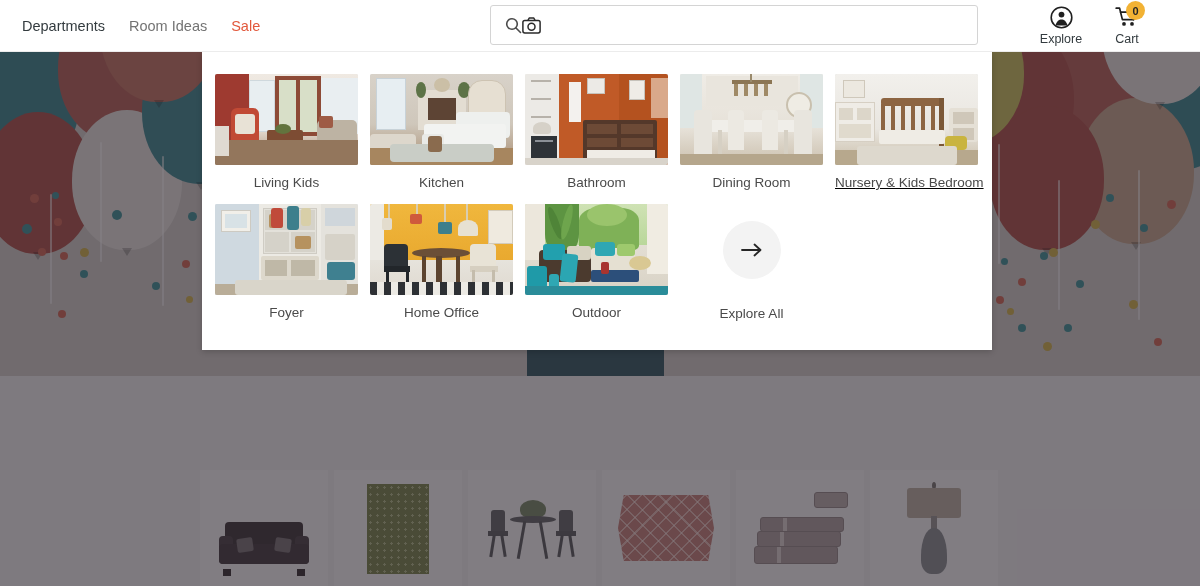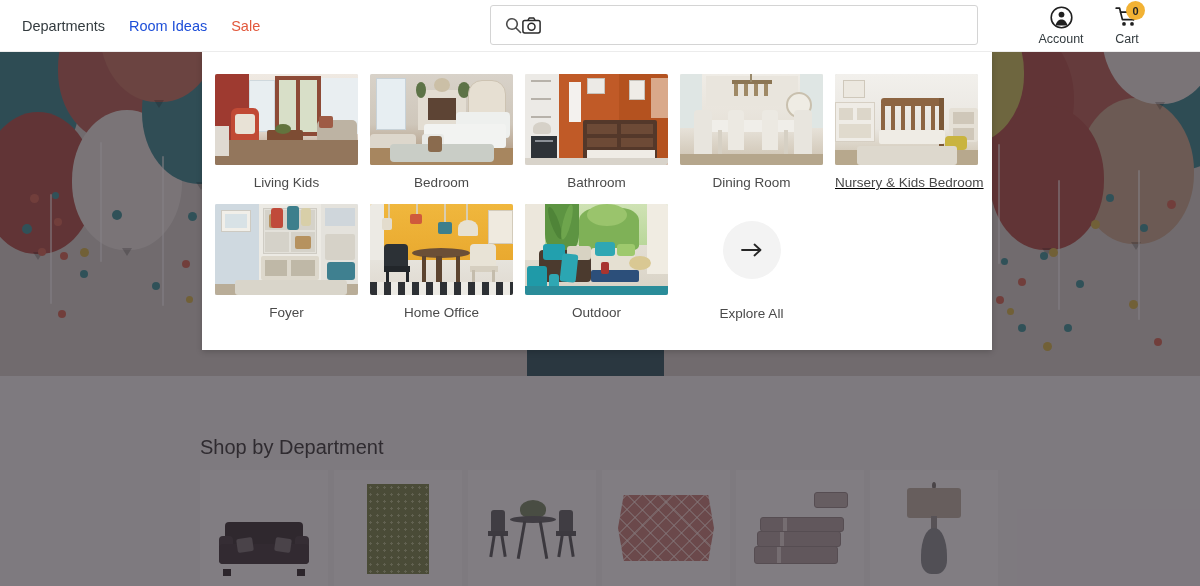--- a/index.html
+++ b/index.html
@@ -24,21 +24,21 @@
   .logo-mark { position: relative; width: 30px; height: 26px; margin-right: 3px; }
   .logo-text {
     font-family: "DejaVu Serif", serif;
     font-weight: bold; font-size: 30px; letter-spacing: -0.8px;
     color: #7b189f; line-height: 1;
   }
   .logo-reg { font-size: 9px; color: #7b189f; vertical-align: super; }
 
   .nav { display: flex; align-items: center; margin-left: 22px; gap: 24px; }
   .nav-item { font-size: 14.5px; color: #333b3f; cursor: pointer; white-space: nowrap; }
-  .nav-item.teal { color: #1d4ed8; }
+  .nav-item.teal { color: #737373; }
   .nav-item.sale { color: #e2583c; }
 
   .search-box {
     position: absolute; left: 490px; top: 5px;
     width: 488px; height: 40px;
     border: 1px solid #d4d4d4; border-radius: 3px;
     background: #fff;
     display: flex; align-items: center;
   }
   .search-icon { margin-left: 14px; flex: 0 0 auto; display:flex; }
@@ -263,21 +263,20 @@
     <div class="hero-btn"></div>
   </div>
 
   <div class="dots">
     <div class="dot active"></div>
     <div class="dot"></div>
     <div class="dot"></div>
   </div>
 
   <div class="lower">
-    <div class="section-title">Shop by Department</div>
     <div class="prod-row">
 
       <div class="prod-card">
         <div class="sofa">
           <div class="sofa-back"></div>
           <div class="sofa-arm-l"></div>
           <div class="sofa-arm-r"></div>
           <div class="sofa-seat"></div>
           <div class="sofa-cush" style="left:18px;"></div>
           <div class="sofa-cush" style="right:18px;transform:rotate(8deg);"></div>
@@ -379,21 +378,21 @@
           <div class="r" style="left:64px;top:4px;width:16px;height:14px;background:#cbbfa6;border-radius:50%;"></div>
           <div class="r" style="left:98px;top:6px;width:38px;height:36px;background:#e6dfd2;border-radius:14px 14px 0 0;border:1px solid #cdc3b2;"></div>
           <div class="r" style="left:86px;top:38px;width:54px;height:26px;background:#eef0ee;border-radius:4px;"></div>
           <div class="r" style="left:54px;top:50px;width:82px;height:24px;background:#f2f3f1;border-radius:3px;"></div>
           <div class="r" style="left:52px;top:60px;width:22px;height:16px;background:#e9eae7;border-radius:3px;"></div>
           <div class="r" style="left:0;top:60px;width:46px;height:22px;background:#ddd7cc;border-radius:4px;"></div>
           <div class="r" style="left:0;top:74px;width:143px;height:17px;background:#a7865f;"></div>
           <div class="r" style="left:20px;top:70px;width:104px;height:18px;background:#c9cdc6;border-radius:4px;"></div>
           <div class="r" style="left:58px;top:62px;width:14px;height:16px;background:#8a6b4e;border-radius:3px;"></div>
         </div>
-        <div class="dd-label">Bedroom</div>
+        <div class="dd-label">Kitchen</div>
       </div>
 
       <div class="dd-cell">
         <div class="dd-thumb">
           <div class="sc" style="background:#f0efec;"></div>
           <div class="r" style="left:34px;top:0;width:60px;height:91px;background:#c05a27;"></div>
           <div class="r" style="left:94px;top:0;width:49px;height:91px;background:#b4521f;"></div>
           <div class="r" style="left:44px;top:8px;width:12px;height:40px;background:#f3f1ee;"></div>
           <div class="r" style="left:62px;top:4px;width:18px;height:16px;background:#eceae6;border:1px solid #c6c2bb;"></div>
           <div class="r" style="left:104px;top:6px;width:16px;height:20px;background:#efece7;border:1px solid #c6c2bb;"></div>
@@ -595,21 +594,21 @@
     </div>
 
     <div class="acct-wrap">
       <div class="icon-row">
         <svg width="23" height="23" viewBox="0 0 23 23" aria-hidden="true">
           <circle cx="11.5" cy="11.5" r="10.3" stroke="#1f1f1f" stroke-width="1.6" fill="none"></circle>
           <circle cx="11.5" cy="8.6" r="2.9" fill="#1f1f1f"></circle>
           <path d="M5.6 19.4 C6.6 15.3 9 13.6 11.5 13.6 C14 13.6 16.4 15.3 17.4 19.4 Z" fill="#1f1f1f"></path>
         </svg>
       </div>
-      <div class="util-label">Account</div>
+      <div class="util-label">Explore</div>
     </div>
 
     <div class="cart-wrap">
       <div class="icon-row">
         <svg width="25" height="23" viewBox="0 0 25 23" aria-hidden="true">
           <path d="M1.2 2.2 H4.6 L7.4 13.6 H18.6" stroke="#1f1f1f" stroke-width="1.7" fill="none" stroke-linecap="round" stroke-linejoin="round"></path>
           <path d="M5.6 6.2 H20.4 L18.6 13.6" stroke="#1f1f1f" stroke-width="1.7" fill="none" stroke-linecap="round" stroke-linejoin="round"></path>
           <circle cx="9" cy="17.9" r="1.9" fill="#1f1f1f"></circle>
           <circle cx="17" cy="17.9" r="1.9" fill="#1f1f1f"></circle>
         </svg>

